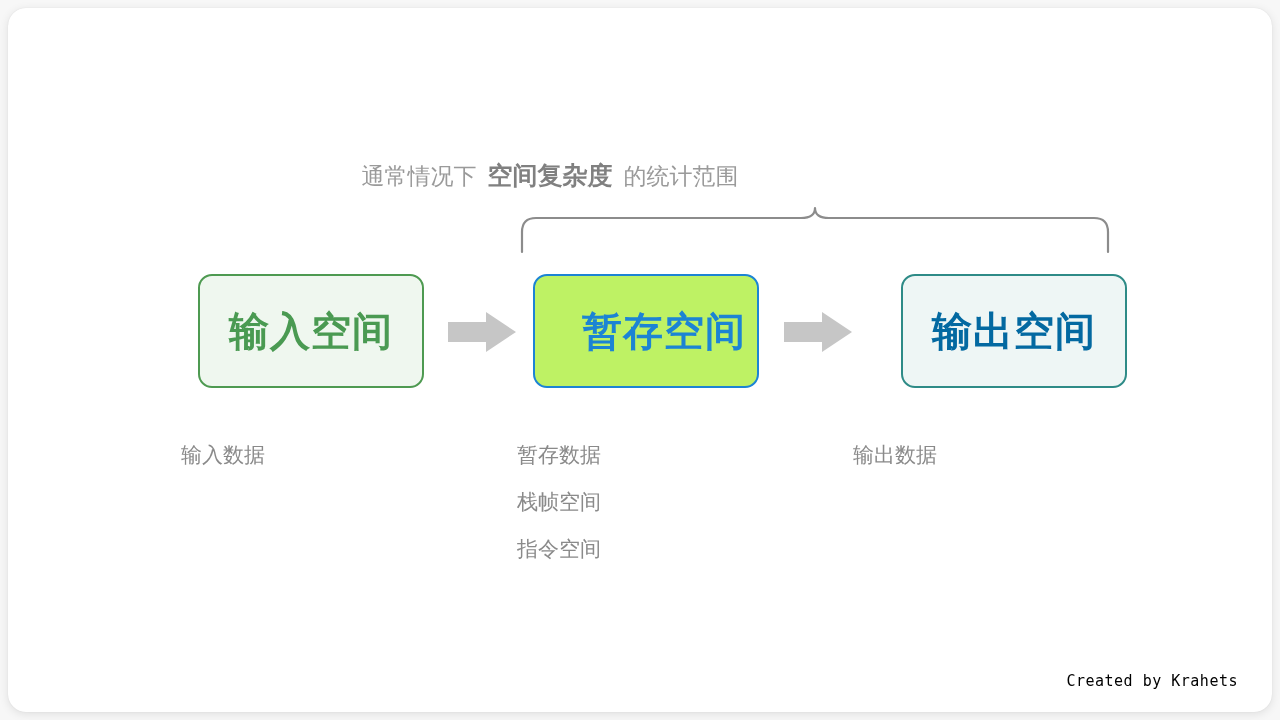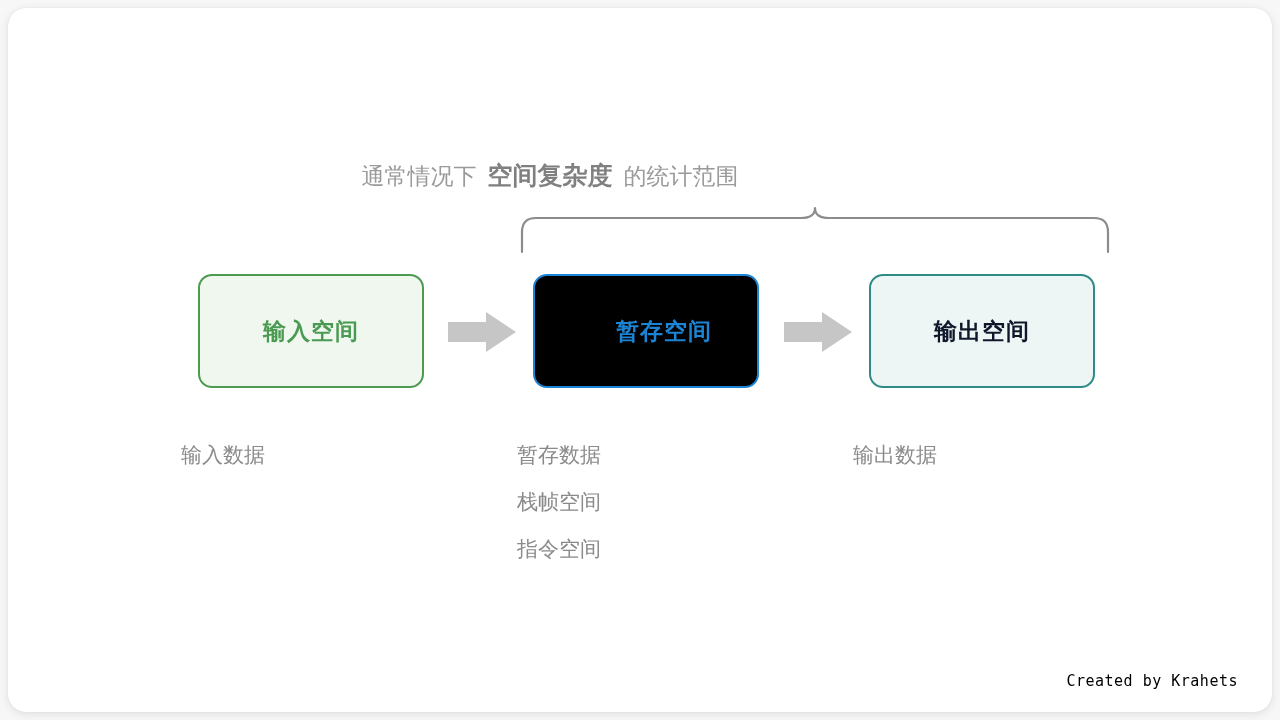--- a/index.html
+++ b/index.html
@@ -67,42 +67,42 @@
     top: 266px;
     width: 226px;
     height: 114px;
     border-radius: 14px;
     border-width: 2px;
     border-style: solid;
     box-sizing: border-box;
     display: flex;
     align-items: center;
     justify-content: center;
-    font-size: 23px;
+    font-size: 40px;
     font-weight: bold;
     letter-spacing: 1px;
   }
   #box-input {
     left: 190px;
     background: #eff7ef;
     border-color: #4e9a51;
     color: #4a9a52;
   }
   #box-temp {
     left: 525px;
-    background: #000000;
+    background: #bef264;
     border-color: #1c84d4;
     color: #1c84d4;
     padding-left: 36px;
   }
   #box-output {
-    left: 861px;
+    left: 893px;
     background: #eef6f5;
     border-color: #2e8b87;
-    color: #0f172a;
+    color: #0369a1;
   }
 
   
   .arrow {
     position: absolute;
     top: 303px;
     width: 68px;
     height: 42px;
   }
   #arrow-1 { left: 440px; }

